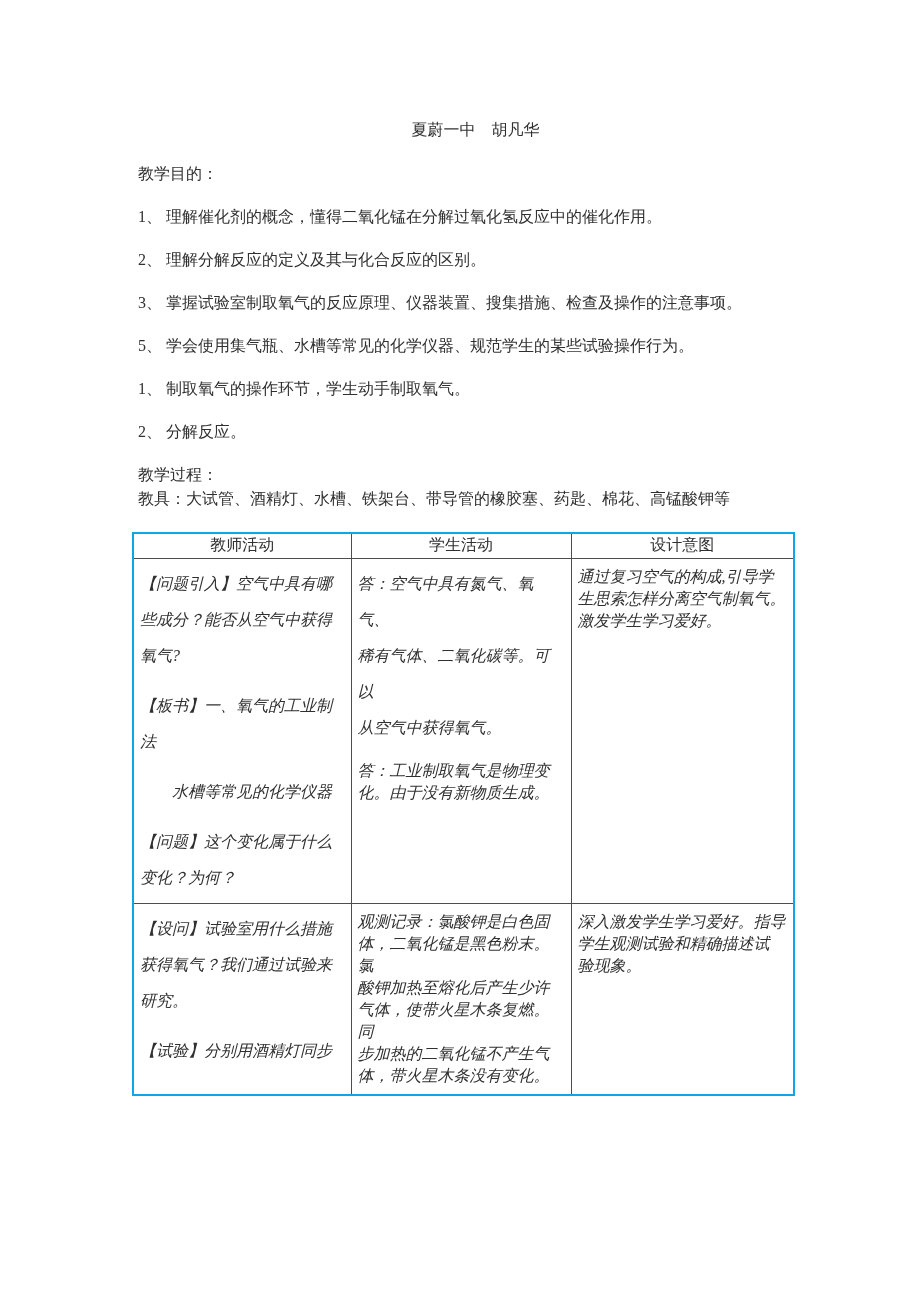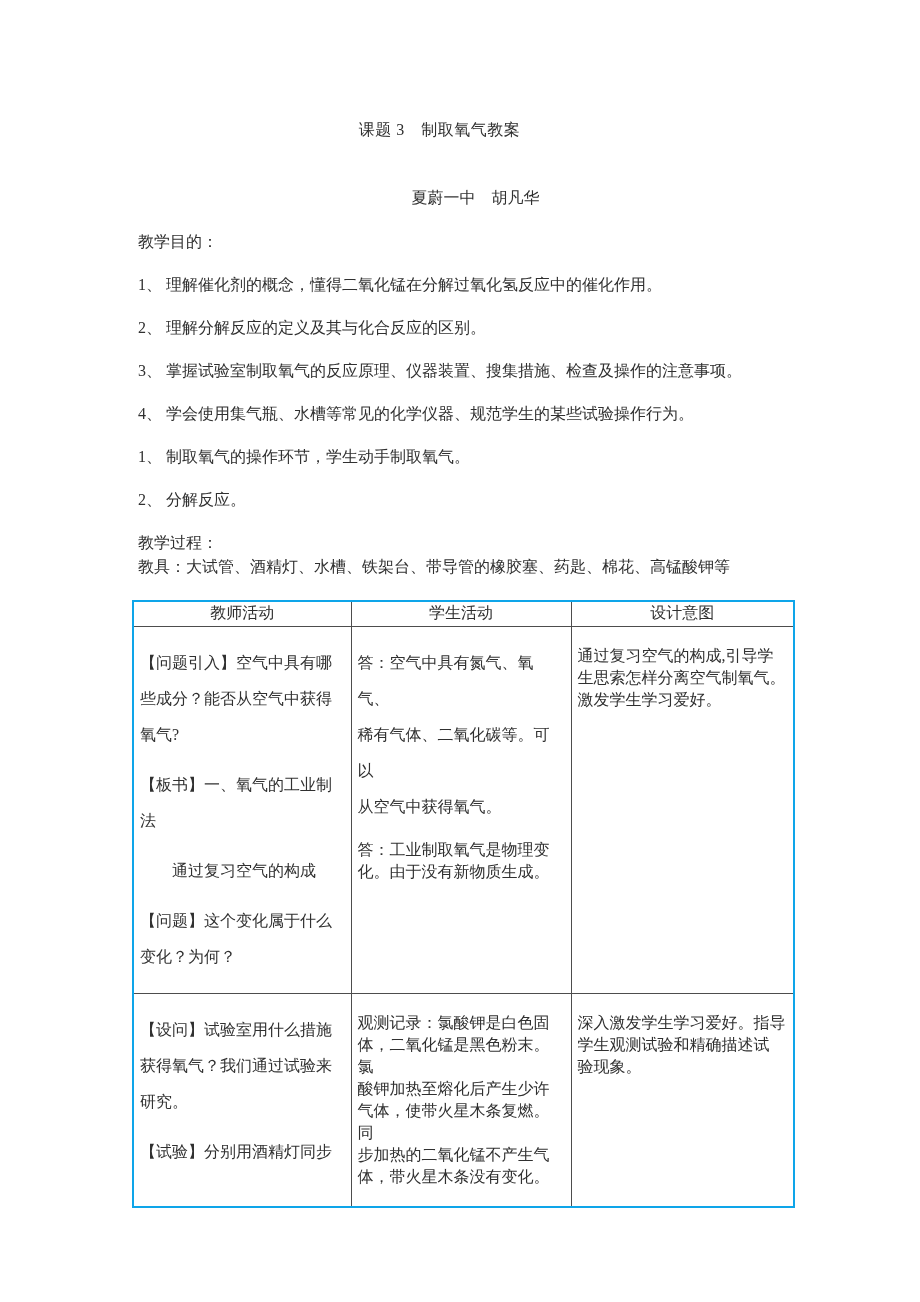--- a/index.html
+++ b/index.html
@@ -48,45 +48,44 @@
     border: 1px solid #4d4d4d;
     font-weight: normal;
     vertical-align: top;
   }
   table.lesson th {
     height: 25px;
     text-align: center;
     vertical-align: middle;
     padding: 0;
   }
-  table.lesson td { padding: 18px 6px; }
+  table.lesson td { padding: 7px 6px; font-style: italic; }
   tr.r1 td { height: 330px; }
   tr.r2 td { height: 160px; }
   td p {
     white-space: pre-line;
     margin: 0 0 14px 0;
   }
   td p:last-child { margin-bottom: 0; }
   td p.loose { line-height: 36px; }
   td p.tight { line-height: 22px; }
 </style>
 </head>
 <body>
 
 <div class="page">
 
-  <div class="title">课题 3　制取氧气教案</div>
 
   <div class="author">夏蔚一中　胡凡华</div>
 
   <div class="para">教学目的：</div>
   <div class="para">1、 理解催化剂的概念，懂得二氧化锰在分解过氧化氢反应中的催化作用。</div>
   <div class="para">2、 理解分解反应的定义及其与化合反应的区别。</div>
   <div class="para">3、 掌握试验室制取氧气的反应原理、仪器装置、搜集措施、检查及操作的注意事项。</div>
-  <div class="para">4、 学会使用集气瓶、水槽等常见的化学仪器、规范学生的某些试验操作行为。</div>
+  <div class="para">5、 学会使用集气瓶、水槽等常见的化学仪器、规范学生的某些试验操作行为。</div>
 
   <div class="para">1、 制取氧气的操作环节，学生动手制取氧气。</div>
   <div class="para">2、 分解反应。</div>
 
   <div class="para process">教学过程：</div>
 
   <div class="para">教具：大试管、酒精灯、水槽、铁架台、带导管的橡胶塞、药匙、棉花、高锰酸钾等</div>
 
   <table class="lesson">
     <colgroup>
@@ -102,21 +101,21 @@
       </tr>
     </thead>
     <tbody>
       <tr class="r1">
         <td>
           <p class="loose">【问题引入】空气中具有哪
 些成分？能否从空气中获得
 氧气?</p>
           <p class="loose">【板书】一、氧气的工业制
 法</p>
-          <p class="loose">　　通过复习空气的构成</p>
+          <p class="loose">　　水槽等常见的化学仪器</p>
           <p class="loose">【问题】这个变化属于什么
 变化？为何？</p>
         </td>
         <td>
           <p class="loose">答：空气中具有氮气、氧气、
 稀有气体、二氧化碳等。可以
 从空气中获得氧气。</p>
           <p class="tight">答：工业制取氧气是物理变
 化。由于没有新物质生成。</p>
         </td>

